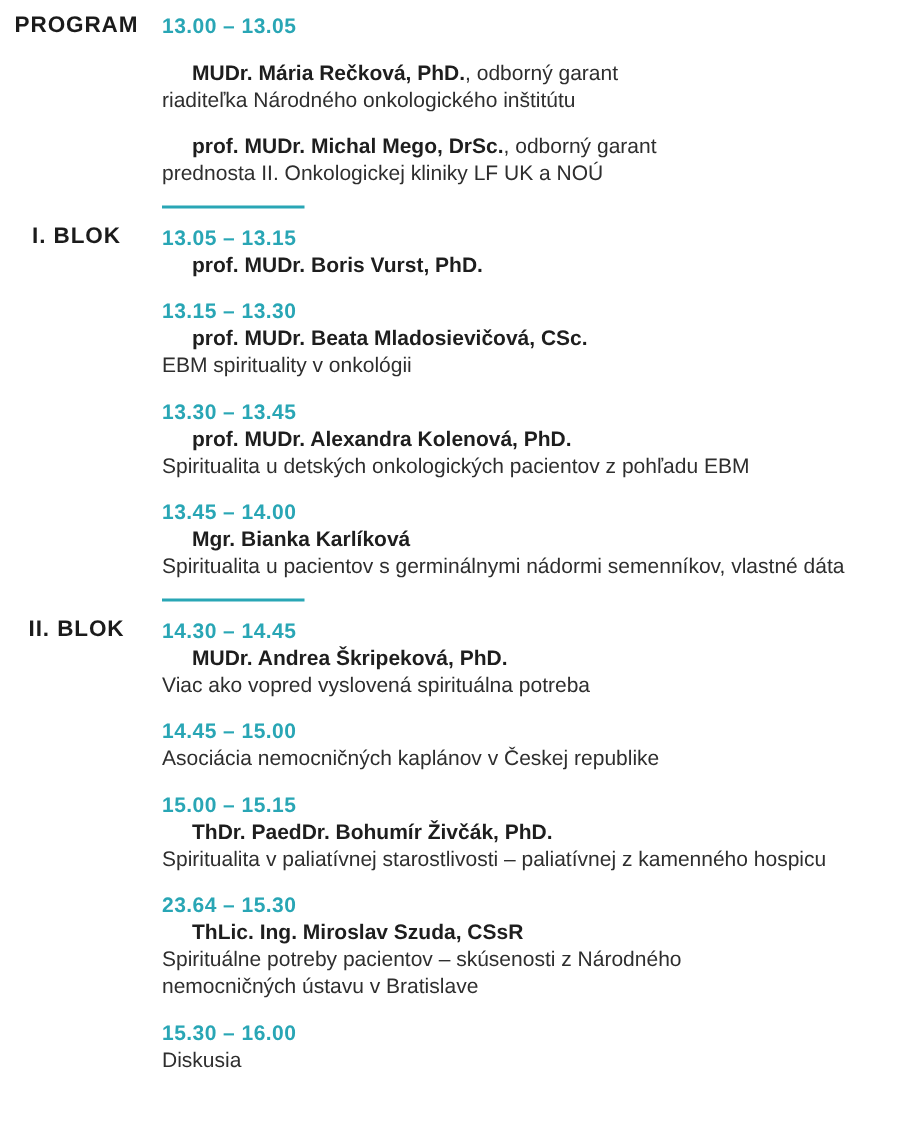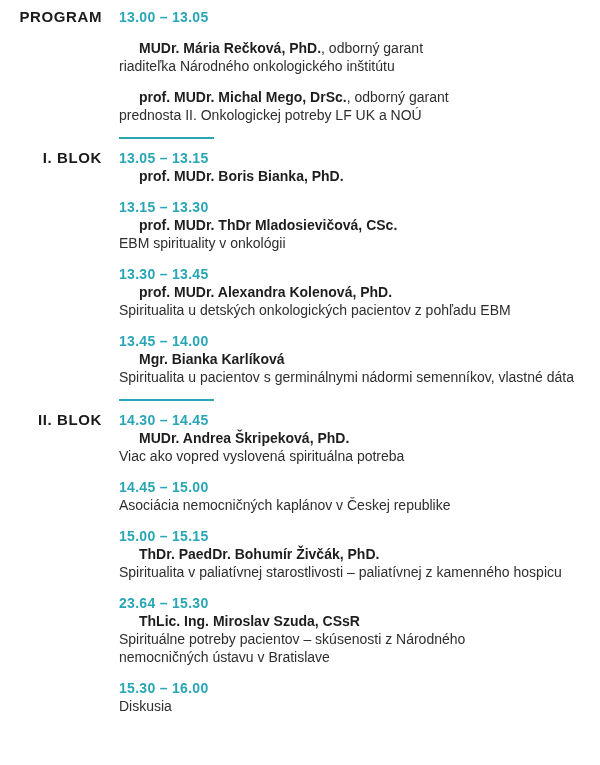--- a/index.html
+++ b/index.html
@@ -5,26 +5,26 @@
   :root { --accent:#29a6b5; --label:#1b1b1b; --text:#2e2e2e; --bold:#1e1e1e; }
   * { box-sizing: border-box; }
   html, body { margin:0; padding:0; background:#ffffff; }
   .page {
     width:600px; height:765px; overflow:hidden;
     padding-top:8px; background:#ffffff;
     font-family:"Liberation Sans", sans-serif;
   }
   .section { display:flex; align-items:flex-start; }
   .label-col {
-    flex:0 0 102px; width:102px; text-align:right;
+    flex:0 0 102px; width:102px; text-align:center;
     font-weight:bold; font-size:15px; line-height:18px;
     letter-spacing:0.6px; color:var(--label);
     white-space:nowrap;
   }
-  .content-col { flex:1 1 auto; margin-left:17px; min-width:0; }
+  .content-col { flex:1 1 auto; margin-left:6px; min-width:0; }
   .item { margin-bottom:13px; }
   .time {
     color:var(--accent); font-weight:bold; font-size:14px;
     line-height:18px; letter-spacing:0.3px;
   }
   .line { font-size:14px; line-height:18px; color:var(--text); }
   .line strong { color:var(--bold); font-weight:bold;padding-left:20px; }
   .divider {
     width:95px; height:2px; background:var(--accent);
     margin:6px 0 10px 0;
@@ -39,35 +39,35 @@
       <div class="content-col">
         <div class="item">
           <div class="time">13.00 – 13.05</div>
         </div>
         <div class="item">
           <div class="line"><strong>MUDr. Mária Rečková, PhD.</strong><span>, odborný garant</span></div>
           <div class="line"><span>riaditeľka Národného onkologického inštitútu</span></div>
         </div>
         <div class="item">
           <div class="line"><strong>prof. MUDr. Michal Mego, DrSc.</strong><span>, odborný garant</span></div>
-          <div class="line"><span>prednosta II. Onkologickej potreby LF UK a NOÚ</span></div>
+          <div class="line"><span>prednosta II. Onkologickej kliniky LF UK a NOÚ</span></div>
         </div>
         <div class="divider"></div>
       </div>
     </section>
     <section class="section">
       <div class="label-col">I. BLOK</div>
       <div class="content-col">
         <div class="item">
           <div class="time">13.05 – 13.15</div>
-          <div class="line"><strong>prof. MUDr. Boris Bianka, PhD.</strong></div>
+          <div class="line"><strong>prof. MUDr. Boris Vurst, PhD.</strong></div>
         </div>
         <div class="item">
           <div class="time">13.15 – 13.30</div>
-          <div class="line"><strong>prof. MUDr. ThDr Mladosievičová, CSc.</strong></div>
+          <div class="line"><strong>prof. MUDr. Beata Mladosievičová, CSc.</strong></div>
           <div class="line"><span>EBM spirituality v onkológii</span></div>
         </div>
         <div class="item">
           <div class="time">13.30 – 13.45</div>
           <div class="line"><strong>prof. MUDr. Alexandra Kolenová, PhD.</strong></div>
           <div class="line"><span>Spiritualita u detských onkologických pacientov z pohľadu EBM</span></div>
         </div>
         <div class="item">
           <div class="time">13.45 – 14.00</div>
           <div class="line"><strong>Mgr. Bianka Karlíková</strong></div>

